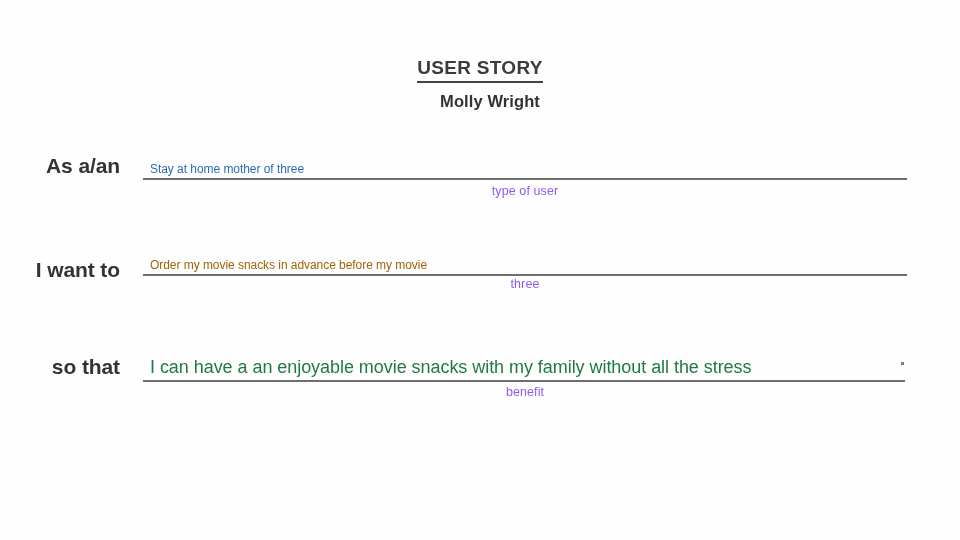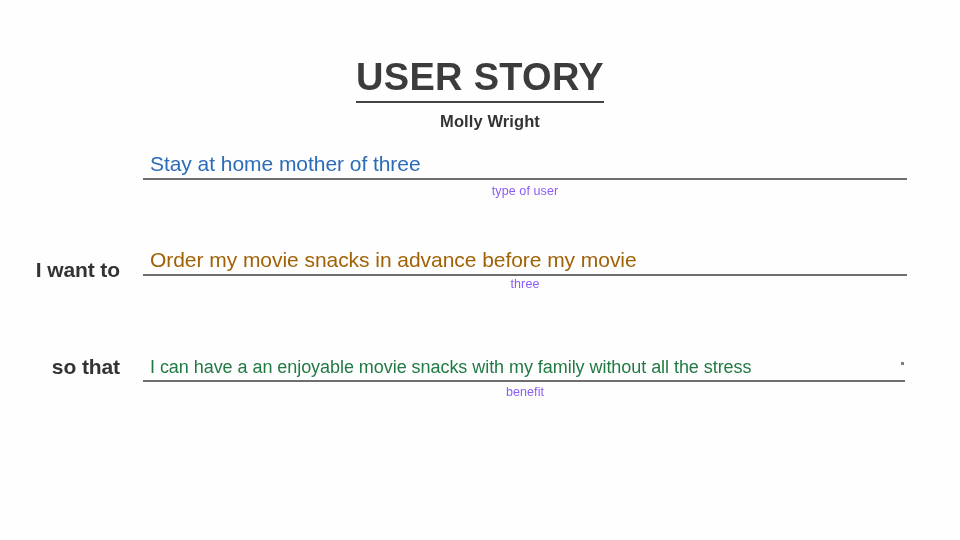--- a/index.html
+++ b/index.html
@@ -24,21 +24,21 @@
   
   .header {
     position: absolute;
     top: 58px;
     left: 0;
     width: 960px;
     text-align: center;
   }
   .story-title {
     display: inline-block;
-    font-size: 38px;
+    font-size: 19px;
     font-weight: bold;
     letter-spacing: 0.3px;
     color: #3c3c3c;
     border-bottom: 2.5px solid #444444;
     padding-bottom: 3px;
     line-height: 1.05;
   }
   .author-name {
     margin-top: 9px;
     font-size: 16.5px;
@@ -82,21 +82,21 @@
     width: 764px;
     border-bottom: 2px solid #6e6e6e;
     height: 30px;
   }
   .row-3 .field { width: 762px; }
 
   .field-value {
     position: absolute;
     left: 7px;
     bottom: 2px;
-    font-size: 21px;
+    font-size: 12px;
     font-weight: normal;
     letter-spacing: -0.05px;
     white-space: nowrap;
   }
   .value-blue  { color: #2b6cb8; }
   .value-red   { color: #a16207; }
   .value-green { color: #217a43; font-size: 18px; }
 
   .field-caption {
     position: absolute;
@@ -124,20 +124,21 @@
 <body>
 
 <div class="slide">
 
   <div class="header">
     <div class="story-title">USER STORY</div>
     <div class="author-name">Molly Wright</div>
   </div>
 
   <div class="row row-1">
+    <div class="row-label">As a/an</div>
     <div class="field">
       <div class="field-value value-blue">Stay at home mother of three</div>
     </div>
     <div class="field-caption">type of user</div>
   </div>
 
   <div class="row row-2">
     <div class="row-label">I want to</div>
     <div class="field">
       <div class="field-value value-red">Order my movie snacks in advance before my movie</div>

